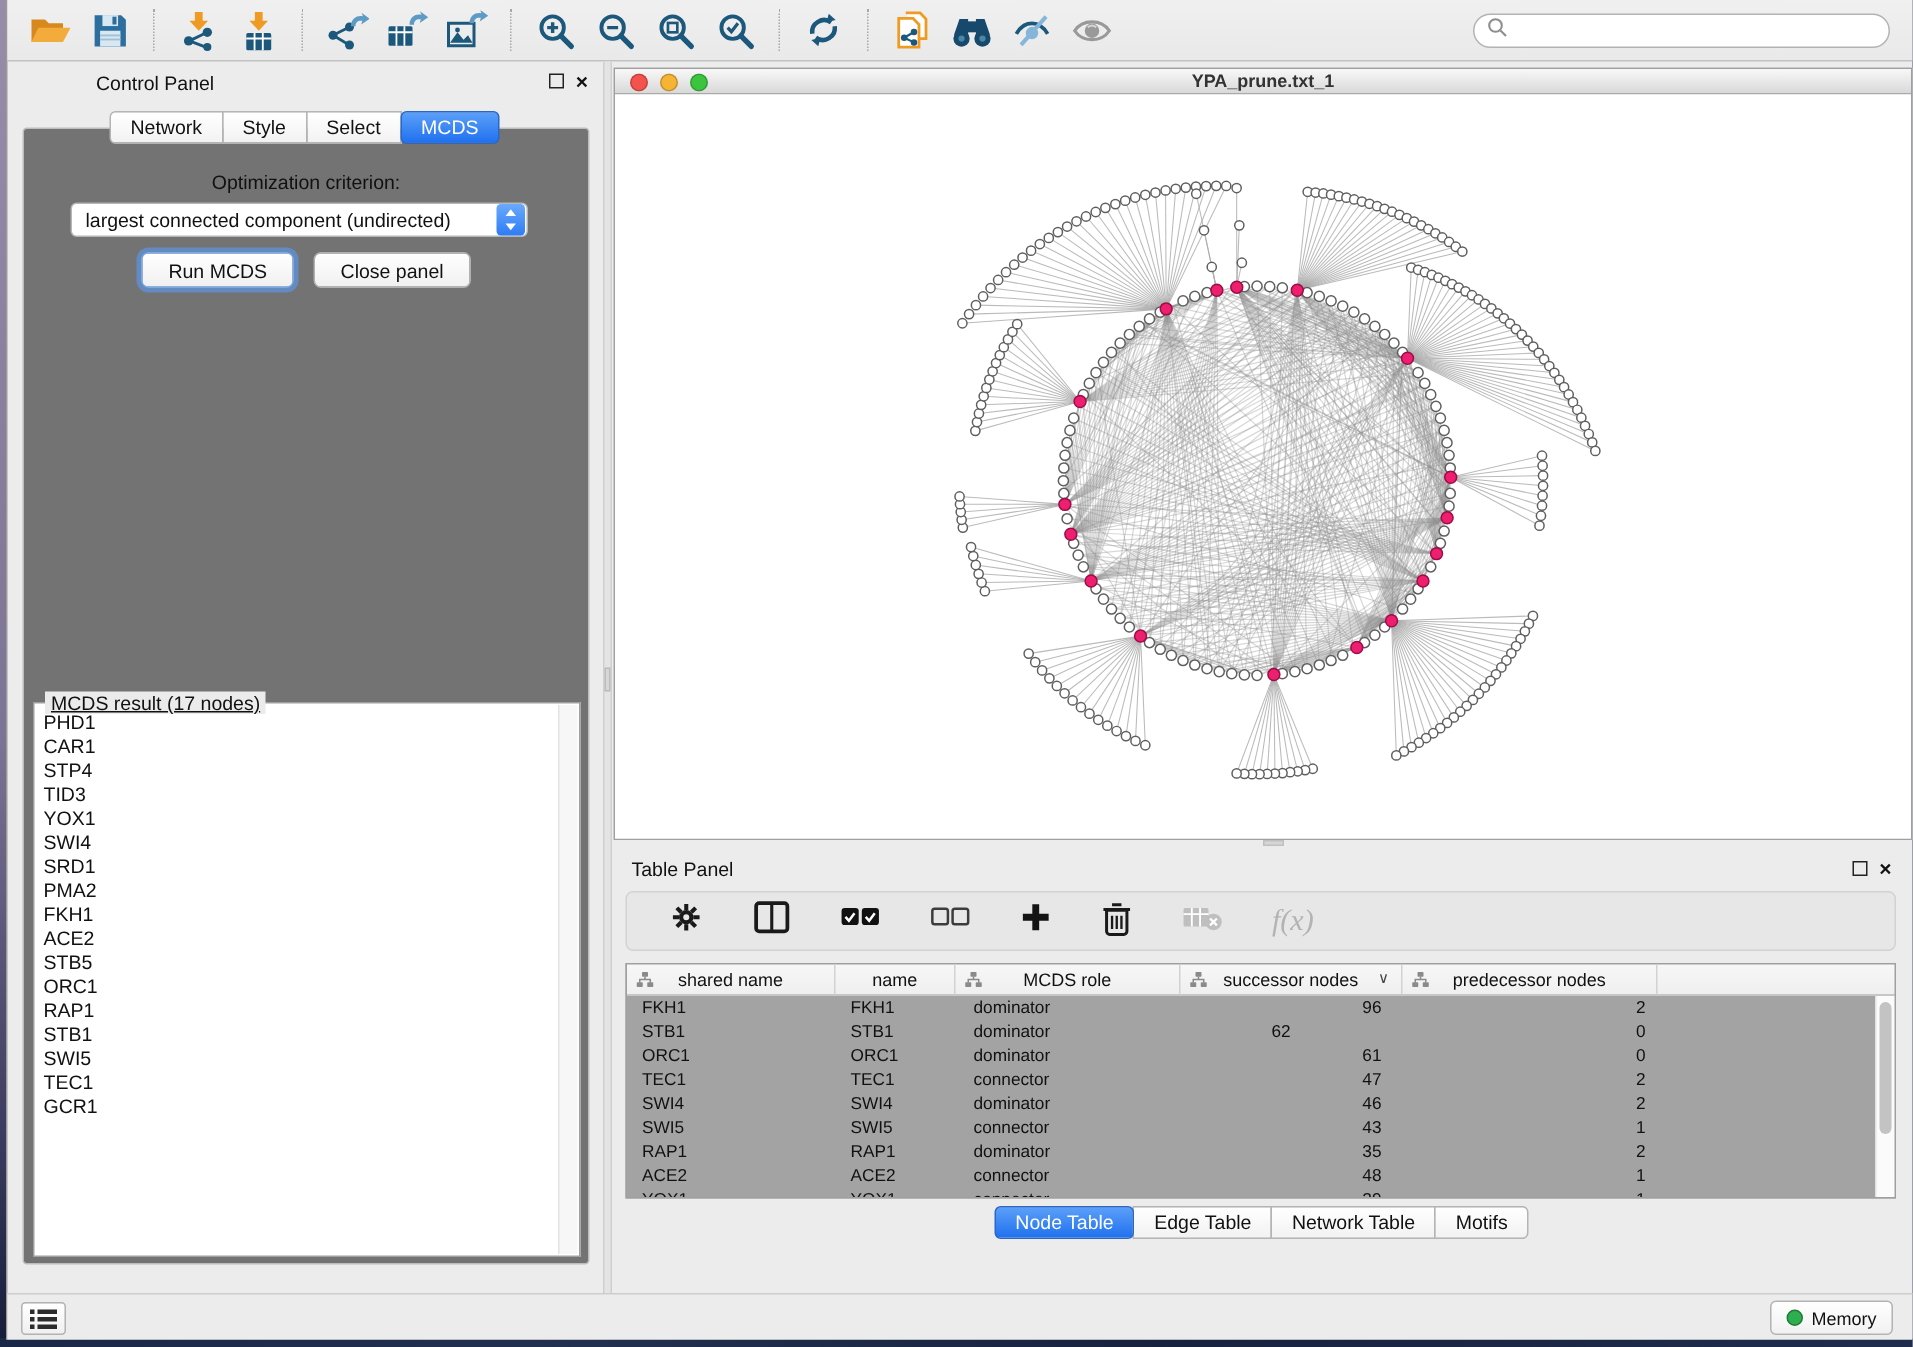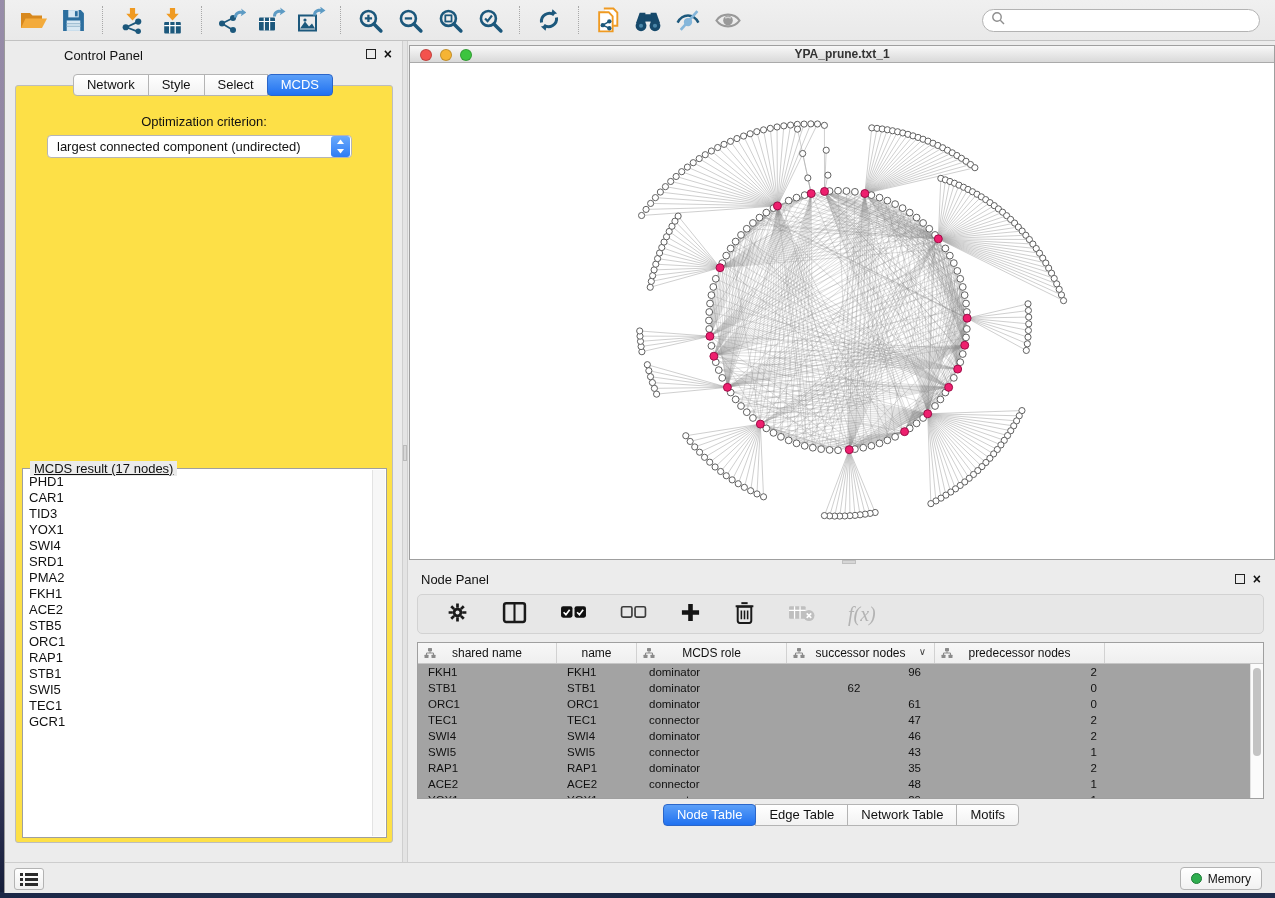--- a/index.html
+++ b/index.html
@@ -34,21 +34,21 @@
   .float-btn { width:10px; height:10px; border:1.5px solid #222; background:transparent; }
   .close-btn { font-size:14px; font-weight:700; color:#111; line-height:10px; }
 
   .cp-tabs { position:absolute; top:33px; left:0; right:0; display:flex; justify-content:center; z-index:2; }
   .tab { font-size:13px; color:#111; background:linear-gradient(#ffffff,#f2f2f2); border:1px solid #b4b4b4;
     padding:2px 13px 3px; margin-left:-1px; position:relative; }
   .tab:first-child { border-radius:4px 0 0 4px; }
   .tab:last-child { border-radius:0 4px 4px 0; }
   .tab.active { background:linear-gradient(#5b9ff8,#2071f0); color:#fff; border-color:#2b66c9; border-radius:4px; z-index:3; }
 
-  .tab-pane { position:absolute; top:44px; left:10px; right:9px; bottom:19px; border:1px solid #bdbdbd; border-radius:3px; background:#fde047; }
+  .tab-pane { position:absolute; top:44px; left:10px; right:9px; bottom:19px; border:1px solid #bdbdbd; border-radius:3px; background:#737373; }
   .opt-label { position:absolute; top:28px; left:0; right:0; text-align:center; font-size:13px; color:#111; }
   .criterion-select { position:absolute; top:49px; left:31px; right:40px; height:23px; background:#fff;
     border:1px solid #b5b5b5; border-radius:4px; display:flex; align-items:center; }
   .criterion-select .val { flex:1; font-size:13px; padding-left:9px; color:#111; white-space:nowrap; }
   .stepper { width:19px; height:21px; border-radius:3px; background:linear-gradient(#6aaafc,#2e7cf5);
     margin-right:1px; display:flex; align-items:center; justify-content:center; }
   .btn-row { position:absolute; top:82px; left:0; right:0; display:flex; justify-content:center; gap:13px; }
   .mac-btn { height:24px; padding:0 17px; font-size:13px; color:#111; background:linear-gradient(#ffffff,#f0f0f0);
     border:1px solid #b0b0b0; border-radius:5px; display:flex; align-items:center; }
   .mac-btn.focused { box-shadow:0 0 0 3px rgba(90,155,245,.6); border-color:#7aa9e8; }
@@ -313,25 +313,30 @@
         <div class="opt-label">Optimization criterion:</div>
         <div class="criterion-select">
           <span class="val">largest connected component (undirected)</span>
           <span class="stepper">
             <svg width="9" height="15" viewBox="0 0 9 15">
                 <path d="M4.5 0.5L8 5H1z" fill="#fff"></path>
                 <path d="M4.5 14.5L1 10h7z" fill="#fff"></path>
               </svg>
           </span>
         </div>
+        <div class="btn-row">
+          <button class="mac-btn focused">Run MCDS</button>
+          <button class="mac-btn">Close panel</button>
+        </div>
         <div class="groupbox">
           <span class="legend">MCDS result (17 nodes)</span>
           <div class="mcds-list" id="mcds-list">
               <div class="list-item">PHD1</div>
               <div class="list-item">CAR1</div>
+              <div class="list-item">STP4</div>
               <div class="list-item">TID3</div>
               <div class="list-item">YOX1</div>
               <div class="list-item">SWI4</div>
               <div class="list-item">SRD1</div>
               <div class="list-item">PMA2</div>
               <div class="list-item">FKH1</div>
               <div class="list-item">ACE2</div>
               <div class="list-item">STB5</div>
               <div class="list-item">ORC1</div>
               <div class="list-item">RAP1</div>
@@ -1306,21 +1311,21 @@
                 <circle cx="302.0" cy="273.8" r="4"></circle>
               </g>
   </svg></div>
       </div>
 
       <div class="h-split">
           <div class="handle"></div>
         </div>
 
       <div class="table-panel">
-        <span class="panel-title" style="position:absolute;left:13px;top:7px;">Node Panel</span>
+        <span class="panel-title" style="position:absolute;left:13px;top:7px;">Table Panel</span>
         <span class="win-btns" style="position:absolute;right:14px;top:9px;">
           <span class="float-btn"></span>
           <span class="close-btn">×</span>
         </span>
 
         <div class="tp-toolbar" id="tp-toolbar">
             <span class="tp-icon">
               <span><svg width="23" height="23" viewBox="0 0 22 22">
                   <g stroke="#1a1a1a" stroke-width="2.6">
                     <path d="M11 2.5v4M11 15.5v4M2.5 11h4M15.5 11h4M5 5l2.8 2.8M14.2 14.2L17 17M17 5l-2.8 2.8M7.8 14.2L5 17"></path>

